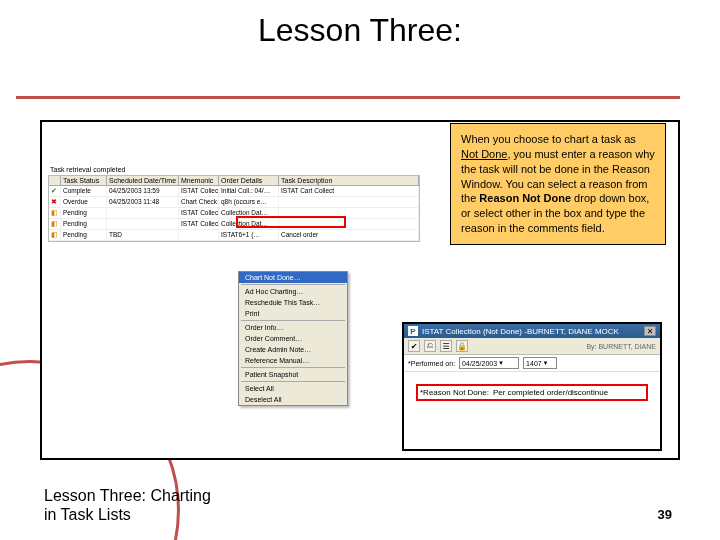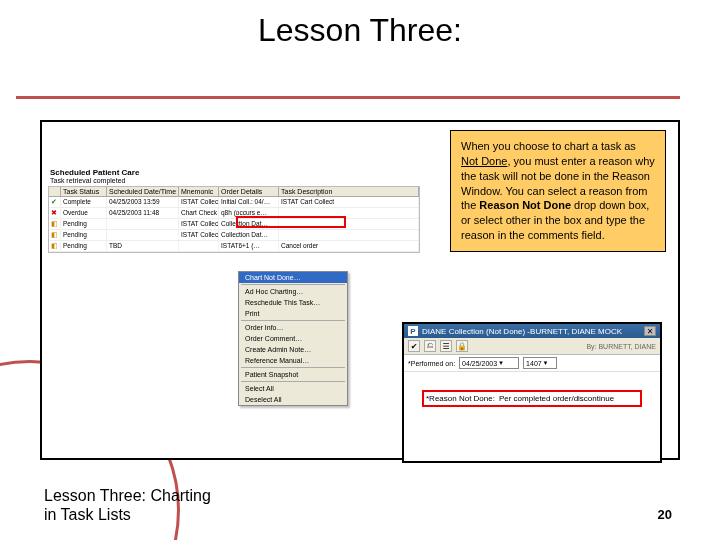--- a/index.html
+++ b/index.html
@@ -27,57 +27,56 @@
   .ic-green::before { content: "✔"; color: #1a8a1a; font-size: 7px; }
   .ic-red::before { content: "✖"; color: #c00; font-size: 7px; }
   .ic-pend::before { content: "◧"; color: #cc8400; font-size: 7px; }
   .row-hl { position: absolute; border: 2px solid #e00; pointer-events: none; }
   .ctx-menu { position: absolute; left: 190px; top: 105px; width: 110px; background: #ece9d8; border: 1px solid #888; font-size: 7px; box-shadow: 2px 2px 2px rgba(0,0,0,.25); }
   .ctx-menu .mi { padding: 2px 6px; white-space: nowrap; overflow: hidden; }
   .ctx-menu .mi.sel { background: #316ac5; color: #fff; }
   .ctx-menu .sep { height: 0; border-top: 1px solid #aaa; margin: 1px 2px; }
 
   
-  .callout { position: absolute; right: 12px; top: 8px; width: 216px; background: #ffcc66; border: 1.5px solid #000; padding: 8px 10px; font-size: 11px; line-height: 1.35; color: #000; }
+  .callout { position: absolute; right: 12px; top: 1px; width: 216px; background: #ffcc66; border: 1.5px solid #000; padding: 8px 10px; font-size: 11px; line-height: 1.35; color: #000; }
   .callout .u { text-decoration: underline; }
   .callout b { font-weight: bold; }
 
   
   .dlg { position: absolute; right: 16px; top: 200px; width: 260px; border: 2px solid #000; background: #fff; font-size: 8px; }
   .dlg-title { display: flex; align-items: center; background: linear-gradient(#3a6ea5,#2a5a90); color: #fff; padding: 2px 4px; }
   .dlg-title .tico { width: 10px; height: 10px; background: #fff; color: #2a5a90; display: inline-flex; align-items: center; justify-content: center; font-weight: bold; margin-right: 4px; font-size: 8px; }
   .dlg-title .spacer { flex: 1; }
   .dlg-title .close { background: #c0c0c0; color: #000; width: 12px; height: 10px; display: inline-flex; align-items: center; justify-content: center; border: 1px solid #888; font-size: 8px; }
   .dlg-tools { background: #ece9d8; border-bottom: 1px solid #bbb; padding: 2px 4px; display: flex; gap: 4px; align-items: center; }
   .dlg-tools .tbtn { width: 12px; height: 12px; border: 1px solid #aaa; background: #f4f2e9; display: inline-flex; align-items: center; justify-content: center; font-size: 8px; }
   .dlg-by { color: #666; font-size: 7px; }
   .dlg-row { display: flex; align-items: center; padding: 2px 4px; gap: 4px; border-bottom: 1px solid #ddd; }
   .dlg-row label { font-size: 7px; white-space: nowrap; }
   .dlg-row .field { border: 1px solid #888; background: #fff; height: 12px; padding: 0 2px; font-size: 7px; display: inline-flex; align-items: center; }
   .dlg-row .dd::after { content: "▾"; margin-left: 2px; font-size: 7px; }
-  .dlg .reason-band { border: 2px solid #e00; margin: 18px; padding: 2px; display: flex; gap: 4px; align-items: center; }
+  .dlg .reason-band { border: 2px solid #e00; margin: 12px; padding: 2px; display: flex; gap: 4px; align-items: center; }
   .dlg .comments { height: 36px; }
 
   .footer-left { position: absolute; left: 44px; bottom: 16px; font-size: 16px; line-height: 1.2; color: #000; max-width: 180px; }
   .footer-right { position: absolute; right: 24px; bottom: 18px; font-size: 13px; font-weight: bold; color: #000; }
 </style>
 </head>
 <body>
 
 <div class="slide">
   <div class="title-block">
     <div class="title-line">Lesson Three:</div>
   </div>
   <div class="title-underline"></div>
   <div class="corner-circle"></div>
 
   <div class="content-frame">
 
     <div class="scr-left">
-      <div class="hdr1">Scheduled Patient Care</div>
       <div class="hdr2">Task retrieval completed</div>
       <div class="tlist">
         <div class="cols">
           <div class="cw0"></div>
           <div class="cw1">Task Status</div>
           <div class="cw2">Scheduled Date/Time</div>
           <div class="cw3">Mnemonic</div>
           <div class="cw4">Order Details</div>
           <div class="cw5">Task Description</div>
         </div>
@@ -145,21 +144,21 @@
       </div>
     </div>
 
     <div class="callout">
       <span>When you choose to chart a task as </span><span class="u">Not Done</span><span>, you must enter a reason why the task will not be done in the Reason Window. You can select a reason from the </span><b>Reason Not Done</b><span> drop down box, or select other in the box and type the reason in the comments field.</span>
     </div>
 
     <div class="dlg">
       <div class="dlg-title">
         <span class="tico">P</span>
-        <span>DIANE Collection (Not Done) - </span>
+        <span>ISTAT Collection (Not Done) - </span>
         <span>BURNETT, DIANE MOCK</span>
         <span class="spacer"></span>
         <span class="close">✕</span>
       </div>
       <div class="dlg-tools">
         <span class="tbtn">✔</span>
         <span class="tbtn">⎌</span>
         <span class="tbtn">☰</span>
         <span class="tbtn">🔒</span>
         <span class="spacer" style="flex:1"></span>
@@ -173,14 +172,14 @@
       <div class="reason-band">
         <label>*Reason Not Done:</label>
         <span class="field dd" style="flex:1">Per completed order/discontinue</span>
       </div>
       <div class="comments"></div>
     </div>
 
   </div>
 
   <div class="footer-left">Lesson Three: Charting in Task Lists</div>
-  <div class="footer-right">20</div>
+  <div class="footer-right">39</div>
 </div>
 
 </body></html>

